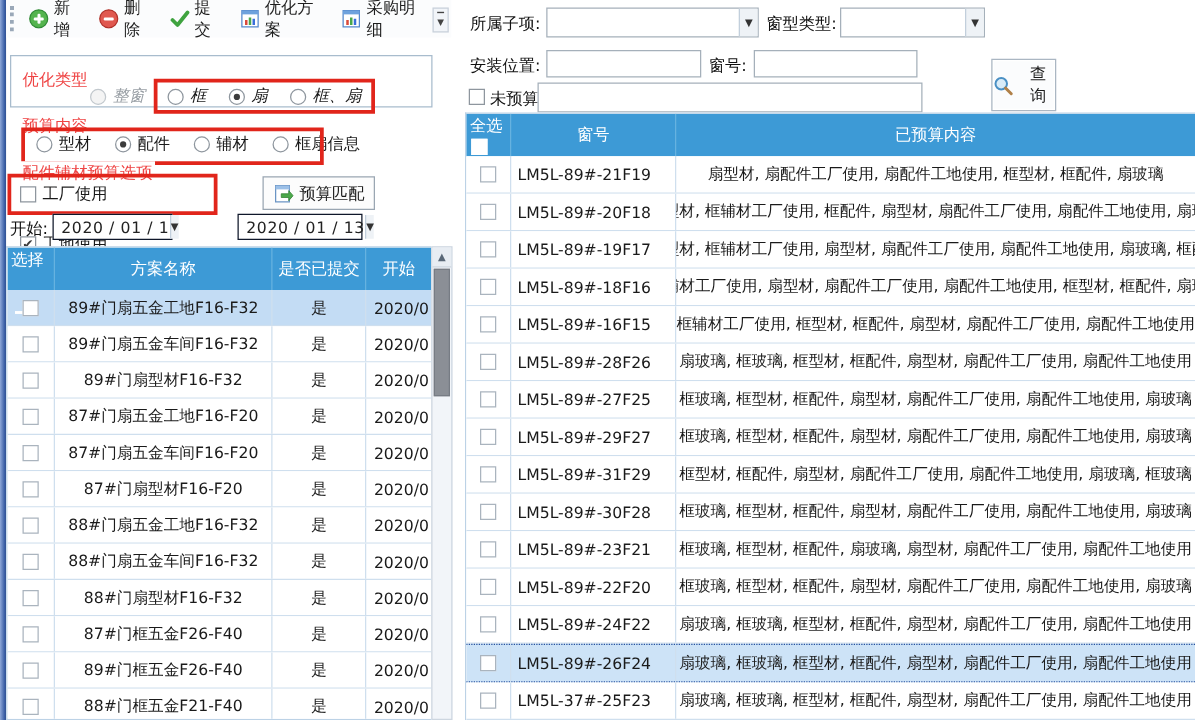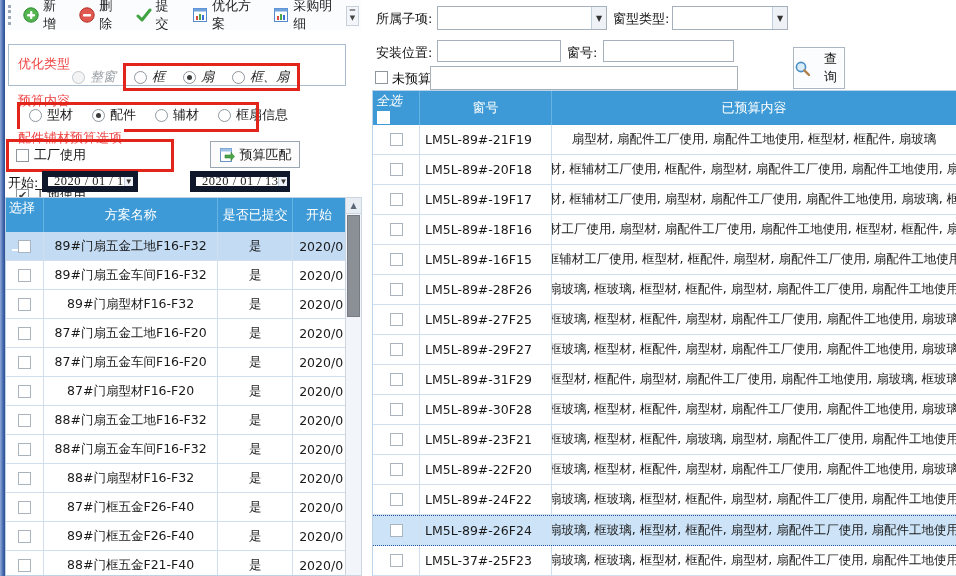--- a/index.html
+++ b/index.html
@@ -35,22 +35,22 @@
   .dot.disabled { border-color:#c2c8cd; background:#f4f4f4; }
   .cb { width:13px; height:13px; border:1px solid #8e969e; background:#fff; position:relative; flex:0 0 auto;
     display:flex; align-items:center; justify-content:center; font-size:11px; color:#3c3c3c; line-height:1; }
   .redbox { position:absolute; border:3px solid #e1251b; pointer-events:none; }
 
   .match-btn { position:absolute; left:205px; top:141px; width:90px; height:27px; border:1px solid #9aa6b2; background:#fcfcfc;
     display:flex; align-items:center; justify-content:center; gap:5px; font-size:13px; }
 
   .dates { position:absolute; left:0; top:171px; width:345px; height:22px; }
   .date-label { position:absolute; top:3px; font-size:13px; color:#111; }
-  .date-combo { position:absolute; top:0; height:21px; border:6px solid #0f172a; background:#fff;
-    display:flex; align-items:center;font-family:Liberation Serif, serif; }
+  .date-combo { position:absolute; top:0; height:21px; border:1px solid #0f172a; background:#fff;
+    display:flex; align-items:center; }
   .date-val { flex:1; padding-left:6px; font-size:12.5px; color:#222; letter-spacing:0.5px; white-space:nowrap; }
   .combo-arrow { width:15px; height:100%; border-left:1px solid #c2cfdc; background:#eef2f6; display:flex; align-items:center; justify-content:center; font-size:8px; color:#333; }
 
   
   .ltable { position:absolute; left:0; top:197px; width:340px; height:379px; border:1px solid #bcd2e6; border-right:none; overflow:hidden; background:#fff; }
   .lt-header { display:flex; height:34px; background:#3d9ad6; color:#fff; font-size:13px; }
   .lt-header .hc { border-right:1px solid #66b2e0; display:flex; align-items:center; justify-content:center;gap:32px; }
   .hc-sel { flex-direction:column; align-items:flex-start !important; justify-content:flex-start !important; padding:1px 0 0 3px; gap:1px; }
   .hdr-cb { width:13px; height:13px; border:1px solid #fff; background:#fff; margin-left:3px; }
   .lt-row { display:flex; height:29px; border-bottom:1px solid #cfdfee; background:#fff; }
@@ -72,21 +72,21 @@
   .tinput { position:absolute; border:1px solid #a5b0ba; background:#fff; font:12px "DejaVu Sans",sans-serif; padding:0 4px; outline:none; }
   .query-btn { position:absolute; left:421px; top:47px; width:52px; height:42px; border:1px solid #aab6c2; background:#fbfcfd;
     box-shadow:inset 0 0 0 1px #fff; display:flex; align-items:center; justify-content:center; gap:14px; font-size:13px; }
 
   
   .rtable { position:absolute; left:0; top:90px; width:584px; height:486px; border-left:1px solid #bcd2e6; border-top:1px solid #bcd2e6; overflow:hidden; background:#fff; }
   .rt-header { display:flex; height:34px; background:#3d9ad6; color:#fff; font-size:13px; }
   .rt-header .hc { border-right:1px solid #66b2e0; display:flex; align-items:center; justify-content:center; }
   .rt-row { display:flex; height:30px; border-bottom:1px solid #cfdfee; background:#fff; }
   .rt-row .c { border-right:1px solid #cfdfee; display:flex; align-items:center; overflow:hidden; white-space:nowrap; font-size:12.5px; }
-  .rw0{width:47px; justify-content:center;font-style:italic;} .rw1{width:132px; padding-left:5px;} .rw2{flex:1; justify-content:center;}
+  .rw0{width:36px; justify-content:center;} .rw1{width:132px; padding-left:5px;} .rw2{flex:1; justify-content:center;}
   .rt-row.focused { background:#cde3f7; border-top:1px dotted #26519e; border-bottom:1px dotted #26519e; height:31px; }
 
   svg { display:block; }
 </style>
 </head>
 <body>
 
 <div class="screen">
   <div class="win-border"></div>
   <div class="top-sliver"></div>

